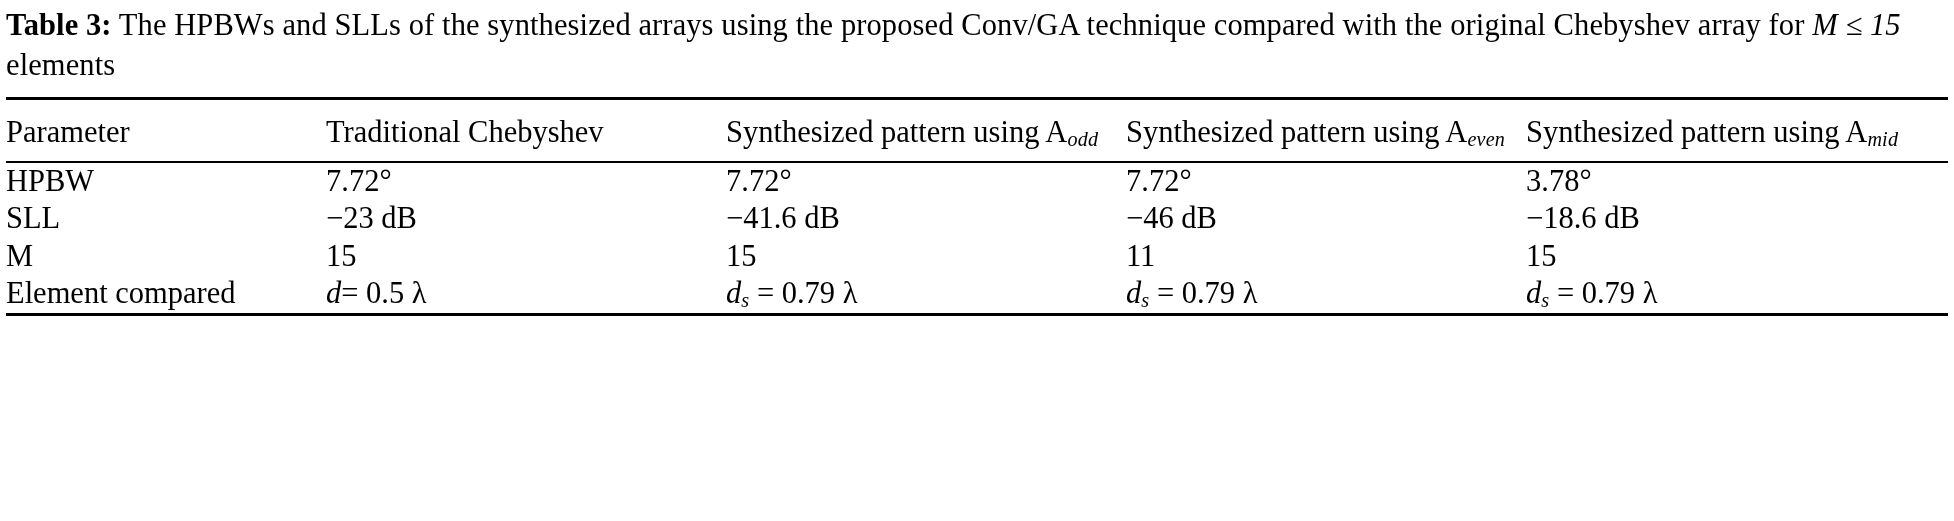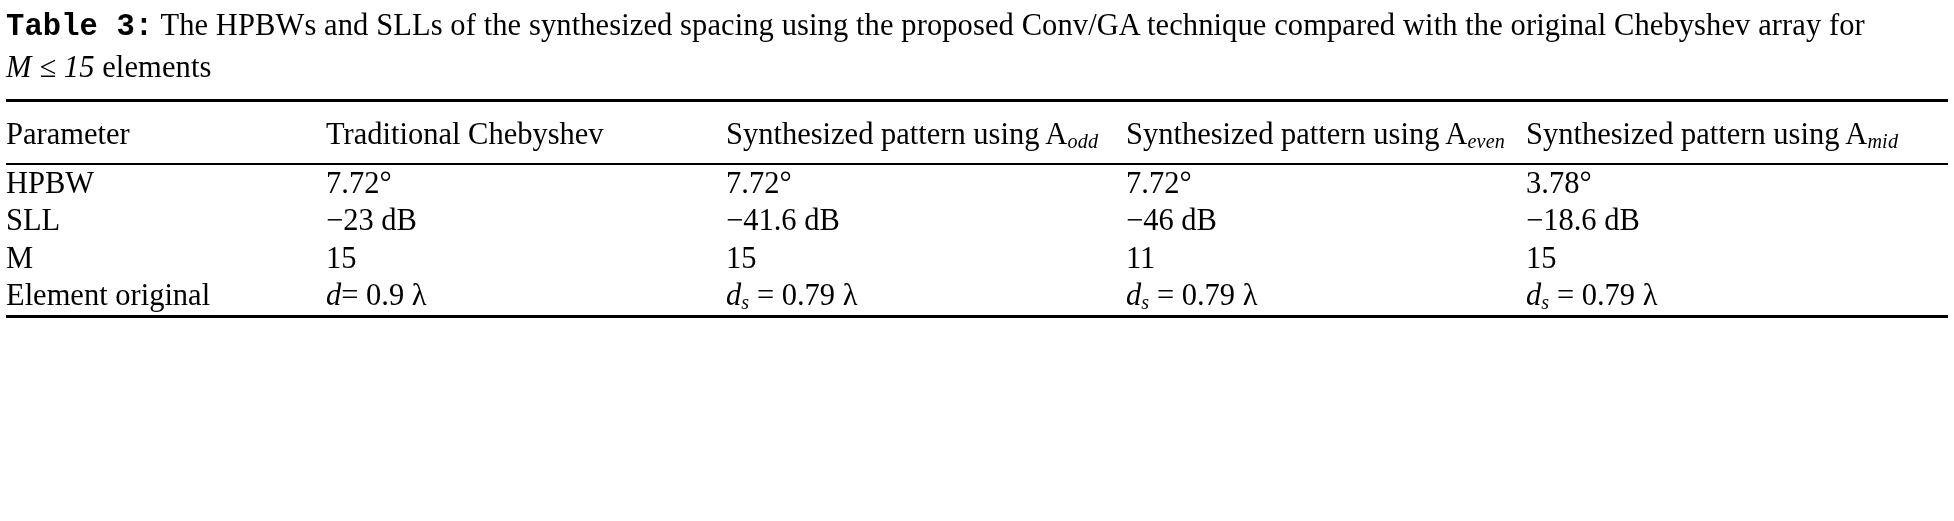--- a/index.html
+++ b/index.html
@@ -22,21 +22,20 @@
     padding: 0 6px;
   }
   .caption {
     font-size: 30.5px;
     line-height: 1.30;
     padding: 6px 0 0 0;
     letter-spacing: 0.1px;
   }
   .caption .lbl {
     font-weight: bold;
-    font-family: Liberation Mono, monospace;
   }
   .math-i {
     font-style: italic;
   }
   .rule-top {
     border-top: 3px solid #000;
     margin-top: 12px;
   }
   table.t3 {
     width: 100%;
@@ -81,21 +80,21 @@
   }
   .nobr { white-space: nowrap; }
 </style>
 </head>
 <body>
 
 <div class="page">
 
   <div class="caption">
     <span class="lbl">Table 3:</span>
-    <span>The HPBWs and SLLs of the synthesized spacing using the proposed Conv/GA technique compared with the original Chebyshev array for </span><span class="math-i nobr">M ≤ 15</span><span> elements</span>
+    <span>The HPBWs and SLLs of the synthesized arrays using the proposed Conv/GA technique compared with the original Chebyshev array for </span><span class="math-i nobr">M ≤ 15</span><span> elements</span>
   </div>
 
   <div class="rule-top"></div>
 
   <table class="t3">
     <colgroup>
       <col class="col0">
       <col class="col1">
       <col class="col2">
       <col class="col3">
@@ -129,23 +128,23 @@
         <td>−18.6 dB</td>
       </tr>
       <tr>
         <td>M</td>
         <td>15</td>
         <td>15</td>
         <td>11</td>
         <td>15</td>
       </tr>
       <tr>
-        <td>Element original</td>
+        <td>Element compared</td>
         <td>
-          <span class="math-i">d</span><span class="nobr">= 0.9 λ</span>
+          <span class="math-i">d</span><span class="nobr">= 0.5 λ</span>
         </td>
         <td>
           <span class="math-i">d</span><sub class="it">s</sub> <span class="nobr">= 0.79 λ</span>
         </td>
         <td>
           <span class="math-i">d</span><sub class="it">s</sub> <span class="nobr">= 0.79 λ</span>
         </td>
         <td>
           <span class="math-i">d</span><sub class="it">s</sub> <span class="nobr">= 0.79 λ</span>
         </td>

